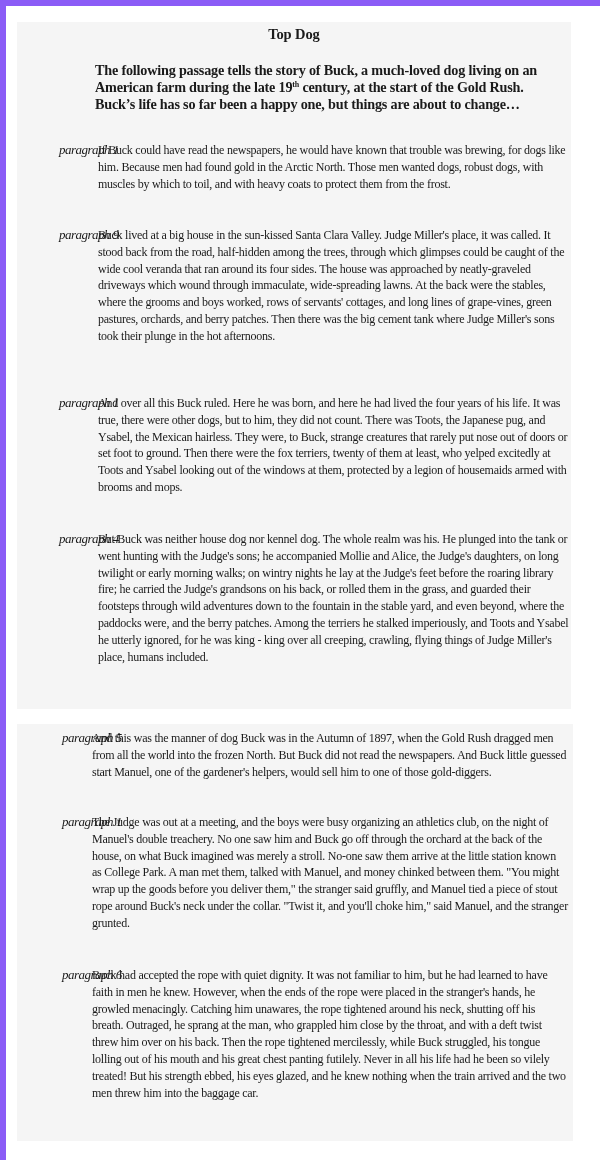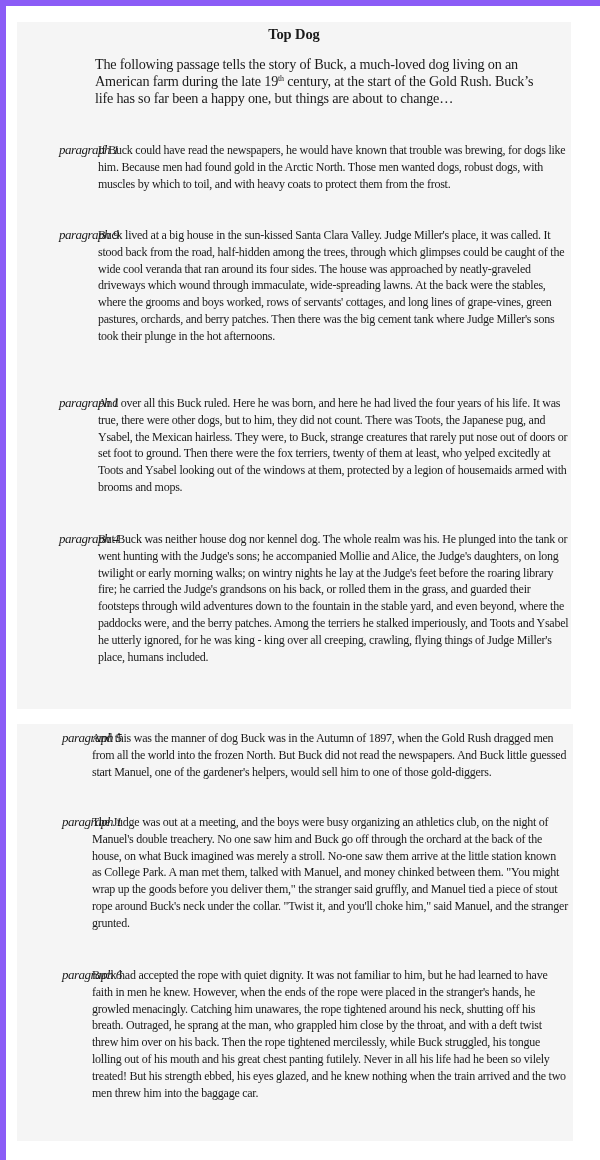--- a/index.html
+++ b/index.html
@@ -40,23 +40,23 @@
       left: 0; right: 0;
       top: 4px;
       text-align: center;
       font-weight: bold;
       font-size: 14.5px;
       letter-spacing: -0.1px;
     }
     .intro {
       position: absolute;
       left: 78px;
-      top: 34px;
+      top: 40px;
       width: 455px;
-      font-weight: normal;
+      font-weight: bold;
       font-size: 14.2px;
       line-height: 17px;
       letter-spacing: -0.2px;
     }
     .intro sup {
       font-size: 8px;
       vertical-align: 5px;
       line-height: 0;
     }
     .para {

